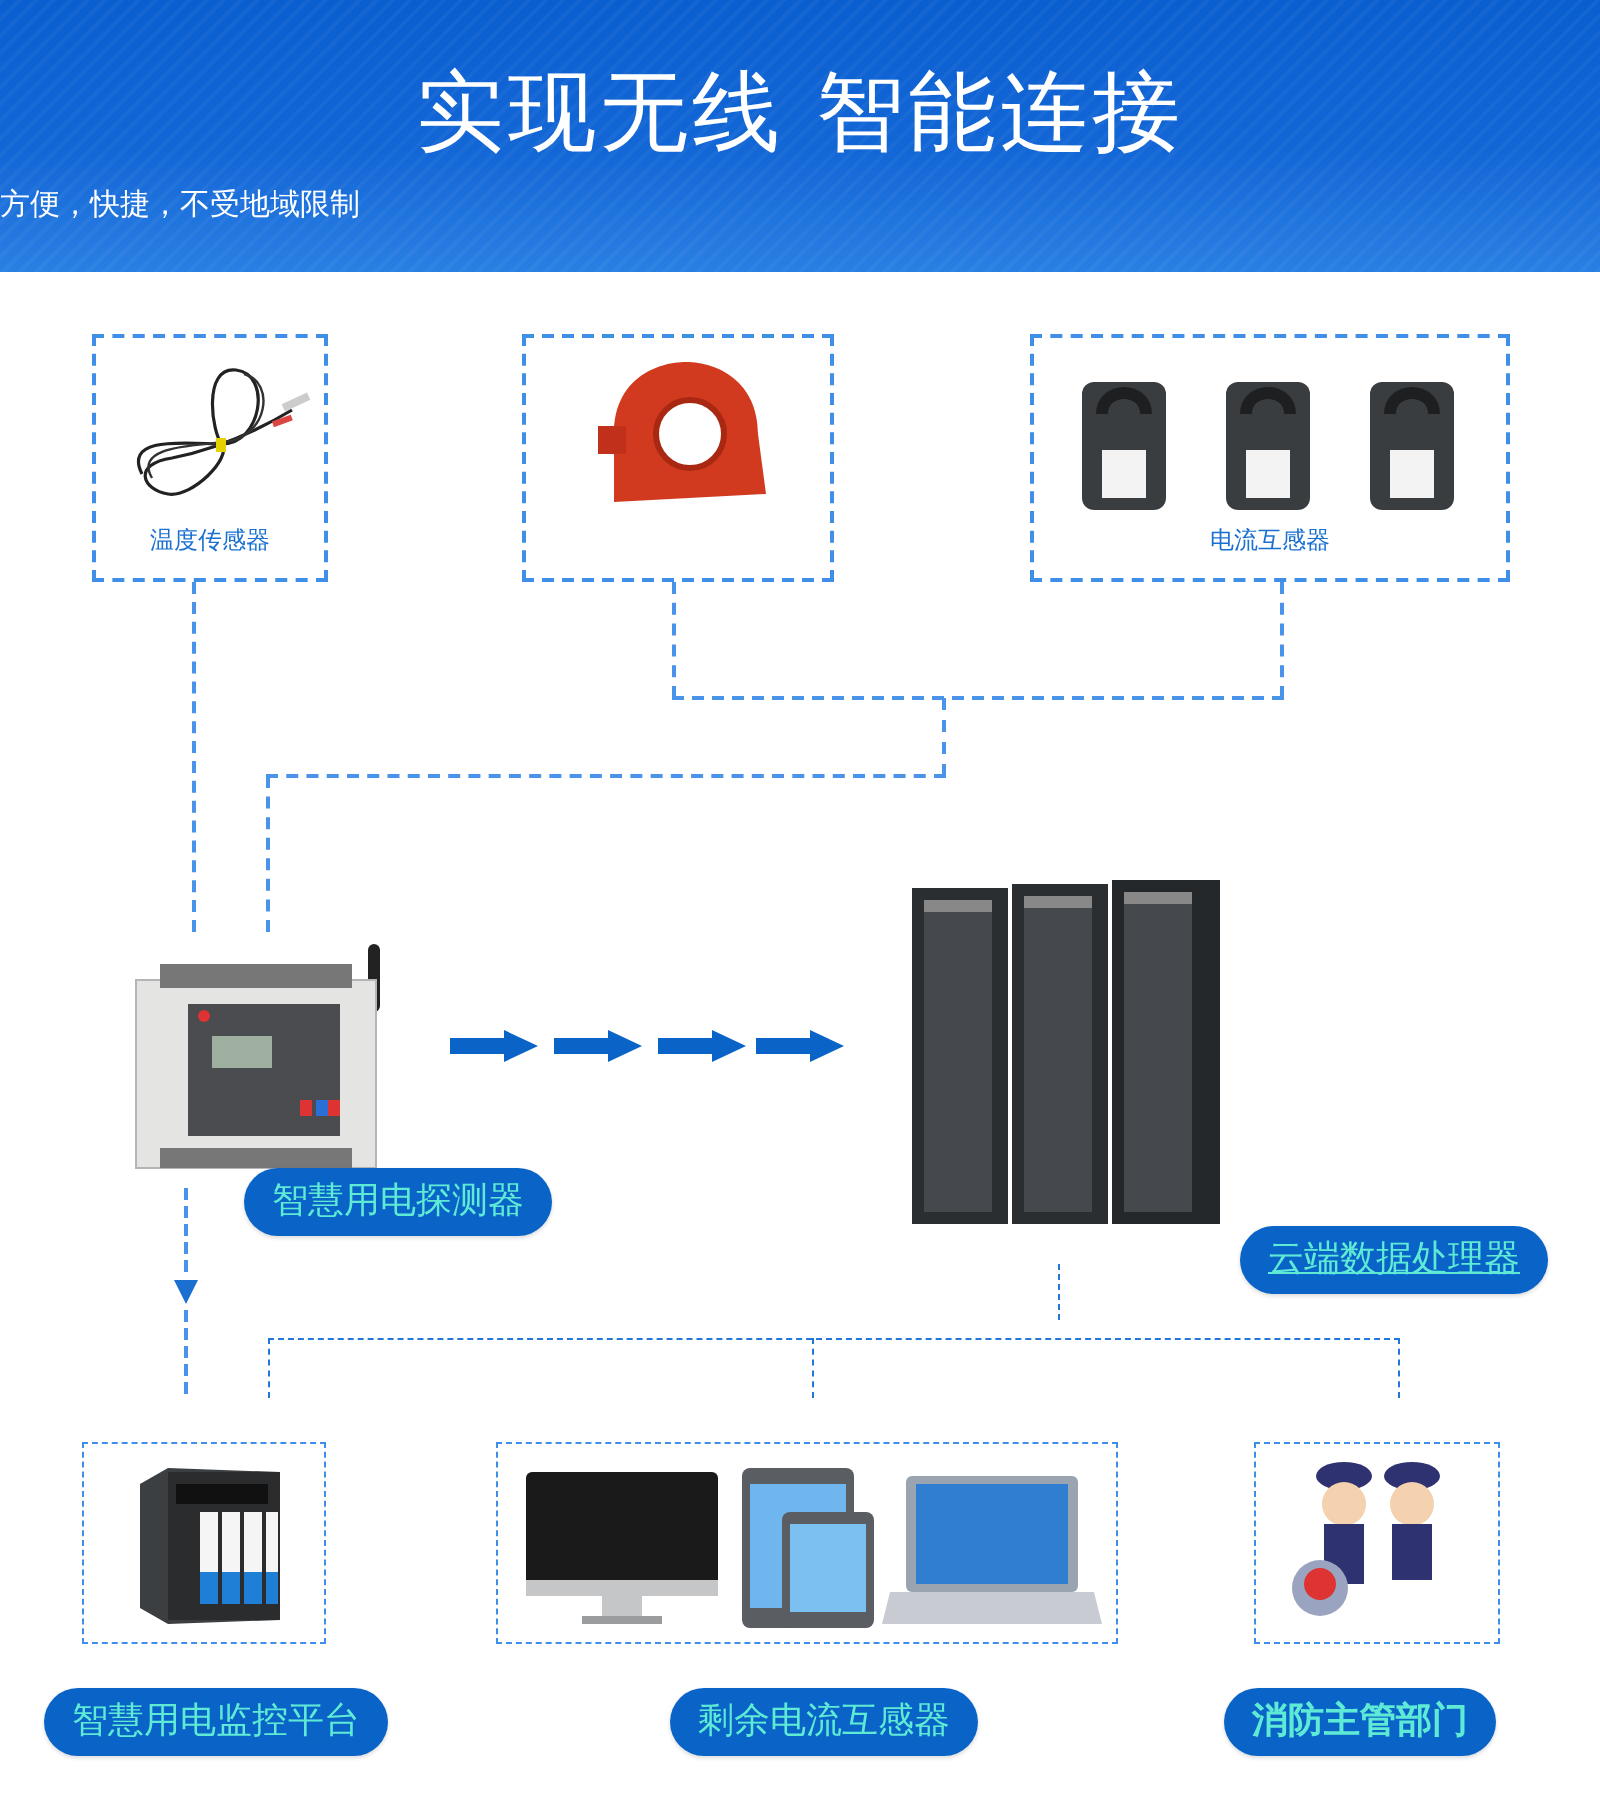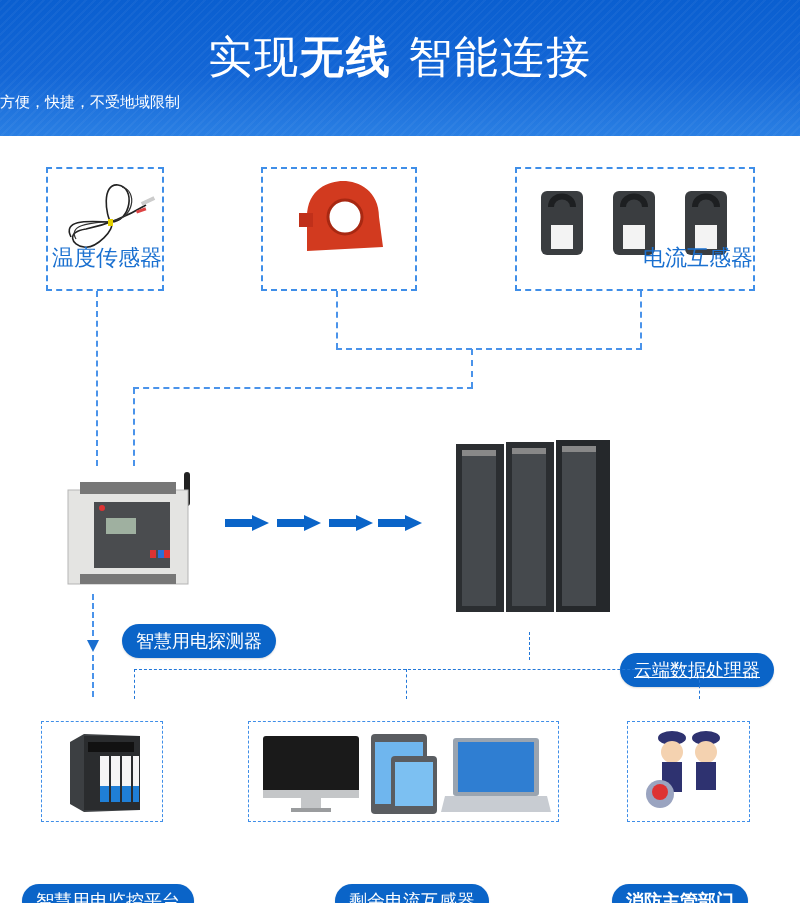--- a/index.html
+++ b/index.html
@@ -8,38 +8,37 @@
 
   .banner {
     position: absolute; left: 0; top: 0; width: 800px; height: 136px;
     background: repeating-linear-gradient(135deg, rgba(255,255,255,0.04) 0 2px, rgba(0,0,0,0) 2px 6px),
                 linear-gradient(180deg, #0a5fd0 0%, #1366d6 55%, #2a7fe3 100%);
   }
   .banner-title {
     position: absolute; left: 0; width: 800px; top: 30px; text-align: center;
     color: #ffffff; font-size: 44px; letter-spacing: 2px; line-height: 54px; font-weight: normal;
   }
-  .banner-title b { font-weight: bold; }
+  .banner-title b { font-weight: normal; }
   .banner-sub {
     position: absolute; left: 0; width: 800px; top: 92px; 
     color: #ffffff; font-size: 15px; line-height: 20px;
   }
 
   .dbox { position: absolute; border: 2px dashed #3f8ee8; background: #fff; }
   .box-label {
-    position: absolute; left: 0; right: 0; bottom: 20px; text-align: right;
-    color: #1a70d0; font-size: 22px; line-height: 22px;
+    position: absolute; left: 0; right: 0; bottom: 8px; text-align: center;
+    color: #1a70d0; font-size: 12px; line-height: 22px;
   }
 
   .pill {
     position: absolute; height: 34px; border-radius: 17px;
-    background: #0a64c8; color: #ffffff; font-size: 18px; line-height: 34px;
+    background: #0a64c8; color: #5eead4; font-size: 18px; line-height: 34px;
     text-align: center; padding: 0 14px; white-space: nowrap;
     box-shadow: 0 1px 2px rgba(0,0,0,0.15);
-    margin-top: 40px;
   }
 
   .line-h { position: absolute; height: 0; border-top: 2px dashed #4a93ea; }
   .line-v { position: absolute; width: 0; border-left: 2px dashed #4a93ea; }
   .line-h.thin { border-top: 1px dashed #2277d8; }
   .line-v.thin { border-left: 1px dashed #2277d8; }
 
   .arrow { position: absolute; width: 44px; height: 16px; }
   .arrow .shaft { position: absolute; left: 0; top: 4px; width: 28px; height: 8px; background: #0a64c8; }
   .arrow .head { position: absolute; left: 27px; top: 0; width: 0; height: 0;

